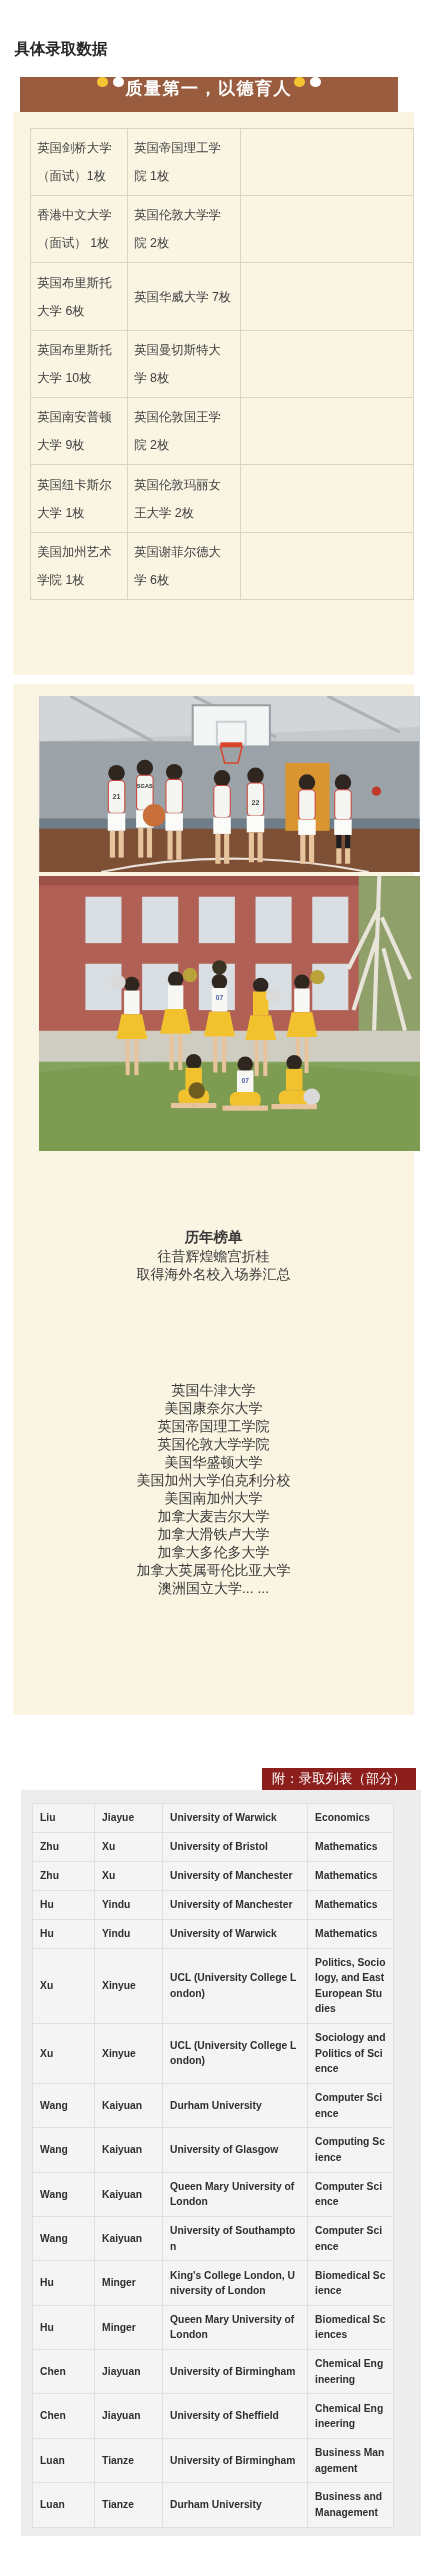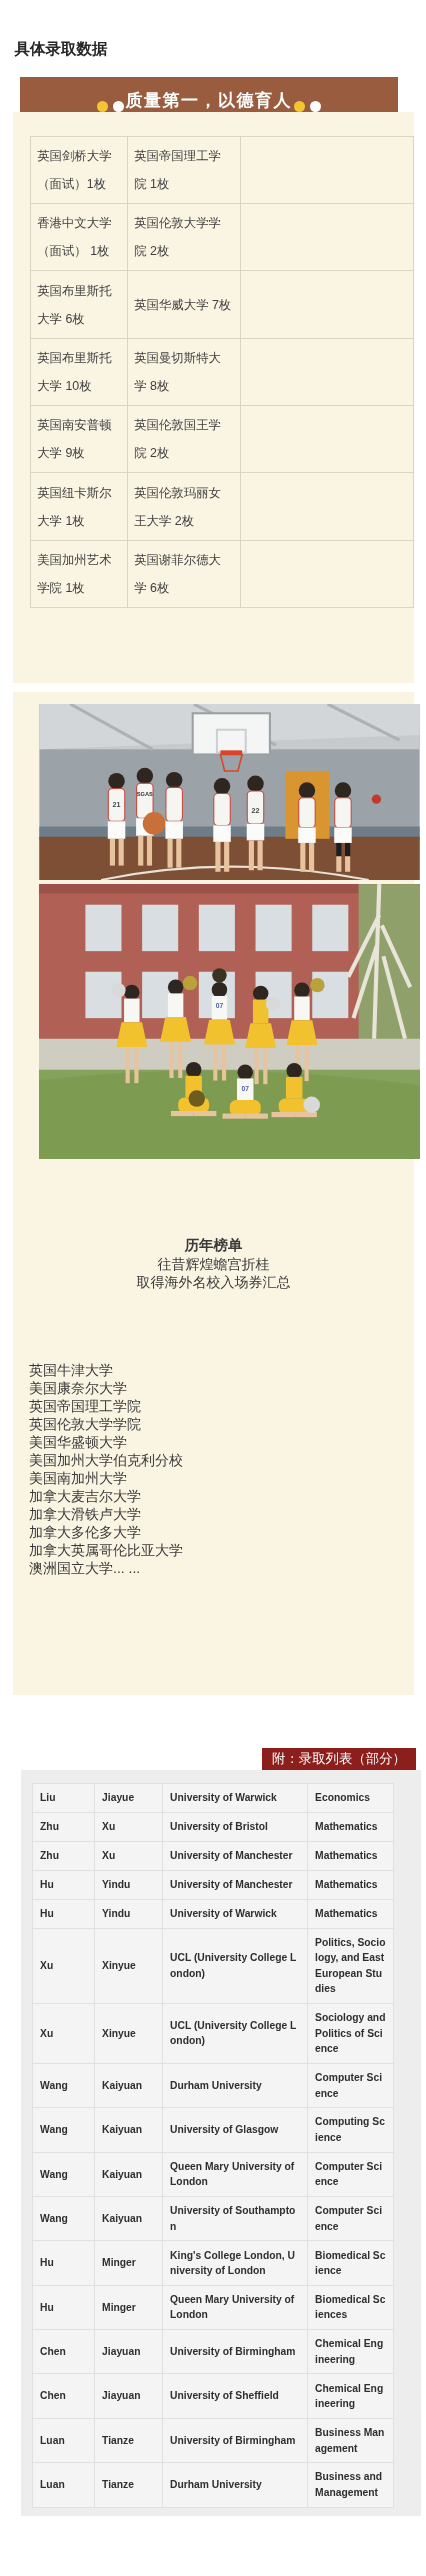--- a/index.html
+++ b/index.html
@@ -1,34 +1,34 @@
 <!DOCTYPE html>
 <html style="font-size:8.2px"><head>
 <meta charset="utf-8">
 <style>
   html,body{margin:0;padding:0;background:#fff}
   body{width:427px;font-family:"Liberation Sans","DejaVu Sans",sans-serif;color:#333}
   .page-title{margin:39px 0 0 14.4px;font-size:15.5px;font-weight:700;color:#262626;line-height:20.6px}
   .sec{margin:0 13px;width:401px}
   
-  .bar1{height:35px;background:#9a5c3e;margin:17px 16.5px 0 7.2px;display:flex;align-items:flex-end;justify-content:center;gap:2px}
+  .bar1{height:35px;background:#9a5c3e;margin:17px 16.5px 0 7.2px;display:flex;align-items:flex-start;justify-content:center;gap:2px}
   .dotpair{display:flex;gap:5.2px}
   .dot{width:10.8px;height:10.8px;border-radius:50%}
   .dot-y{background:#f4c433}.dot-w{background:#ffffff}
   .bar1 .t{color:#fff;font-size:17px;font-weight:700;letter-spacing:1.5px}
   .panel{background:#faf4e3}
-  .panel1{padding:24px 0 75px}
+  .panel1{padding:16px 0 75px}
   table.offers{border-collapse:collapse;table-layout:fixed;margin-left:16.5px;width:383px}
   table.offers td{border:0.5px solid #d9d4c5;font-size:12.4px;line-height:28px;padding:5.2px 6.7px;color:#404040;vertical-align:middle;word-break:break-all}
   .panel2{margin-top:8.8px;padding:12px 16px 118px}
   .photo{display:block;margin-left:9.8px}
   .honors{ text-align:center;color:#3a3a3a;font-size:14px}
   .honors .head{margin:77px 0 0;font-size:14.4px;font-weight:700;line-height:18.5px}
   .honors p{margin:0;line-height:18.5px}
-  .unilist{margin-top:69px;color:#3a3a3a}
+  .unilist{margin-top:97px;text-align:center;color:#3a3a3a}
   .unilist p{margin:0;font-size:14px;line-height:18px}
   
   .redlabel{margin:53px 11.3px 0 auto;width:max-content;background:#8c1e1c;color:#ffffff;font-size:13.4px;line-height:14px;padding:4.1px 9.8px;font-weight:400}
   .graybox{margin:0 6.2px 0 20.6px;background:#ededed;padding:13.4px 0 8.2px 11.3px}
   table.adm{border-collapse:collapse;table-layout:fixed;width:361px;background:#f4f4f4}
   table.adm td{border:1px solid #e0e0e0;font-size:10.3px;font-weight:600;line-height:15.5px;padding:6.2px 7.2px;color:#2f2f2f;vertical-align:middle;word-break:break-all}
 </style>
 </head>
 <body>
 

